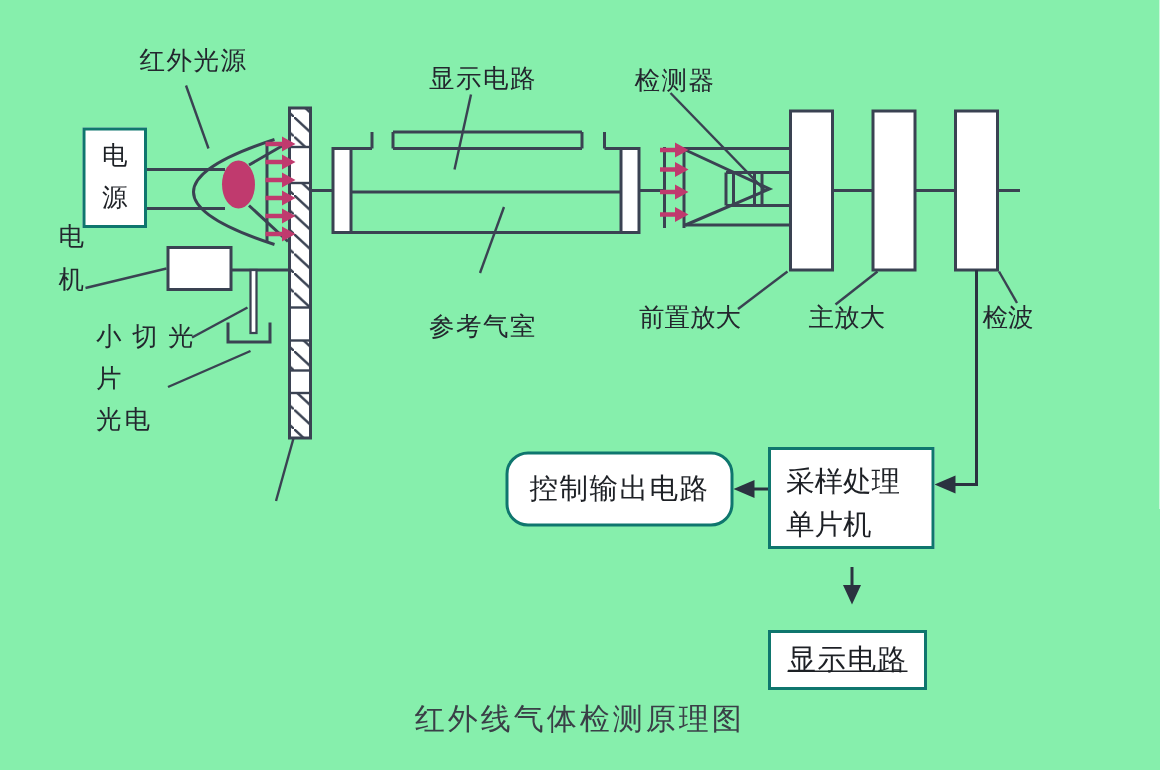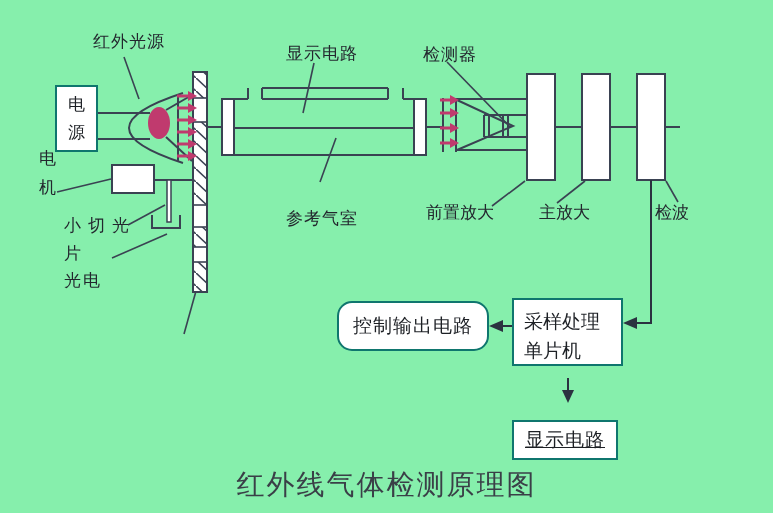--- a/index.html
+++ b/index.html
@@ -19,21 +19,21 @@
     position:absolute;border:2px solid #0f766e;background:#ffffff;
     box-sizing:border-box;display:flex;align-items:center;justify-content:center;
     font-size:19px;color:#1d2025;
   }
   .box.power{font-size:17px;line-height:1.6;}
   .box.power .vert{width:18px;}
   .box.mcu{align-items:flex-start;justify-content:flex-start;
     padding:7px 0 0 10px;line-height:1.55;white-space:pre-line;}
   .title{
     position:absolute;left:0;top:466px;width:100%;text-align:center;
-    font-size:28px;letter-spacing:2px;color:#3a3f47;
+    font-size:20px;letter-spacing:2px;color:#3a3f47;
   }
 </style>
 </head>
 <body>
 
 <div class="stage">
 
   <svg width="773" height="513" viewBox="0 0 773 513">
     <defs>
       <pattern id="hatch" patternUnits="userSpaceOnUse" width="14" height="13">

